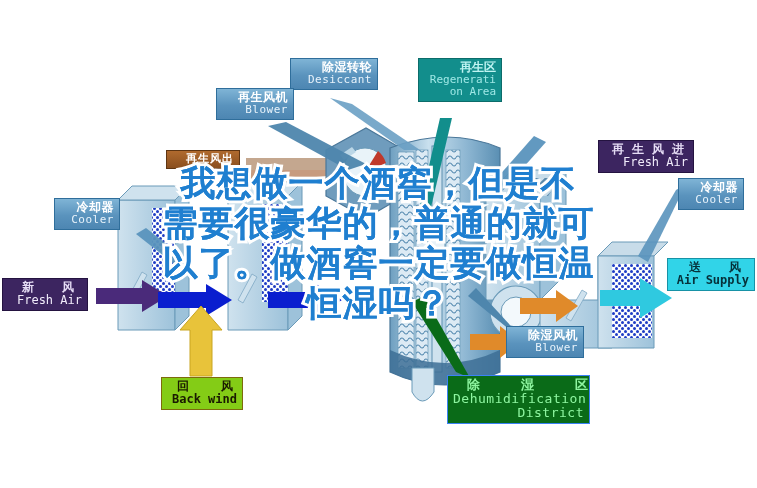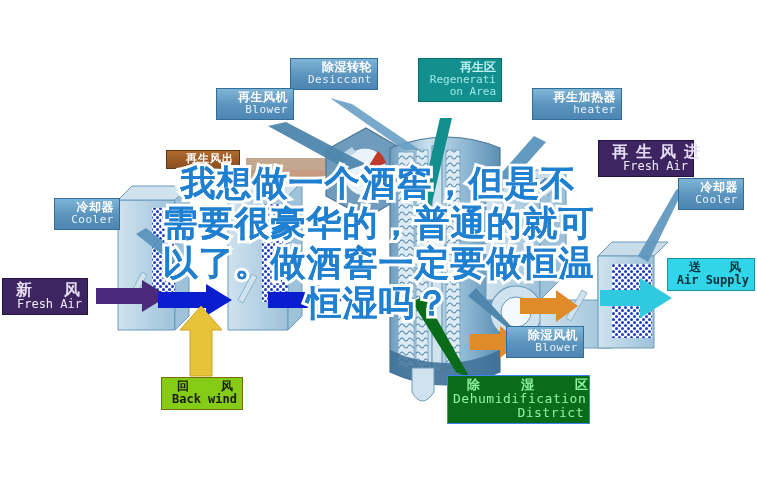--- a/index.html
+++ b/index.html
@@ -18,21 +18,21 @@
   .cb-blue .cn{color:#ffffff;font-size:12px;letter-spacing:.5px;}
   .cb-blue .en{color:#e8f3fb;font-size:11px;letter-spacing:.5px;}
 
   
   .cb-teal{background:#128e8c;border:1px solid #0c6c6a;}
   .cb-teal .cn{color:#bff4f2;font-size:12px;}
   .cb-teal .en{color:#9fe8e6;font-size:11px;}
 
   
   .cb-purple{background:#3c2560;border:1px solid #241340;}
-  .cb-purple .cn{color:#e6ddf5;font-size:16px;letter-spacing:8px;text-indent:8px;}
+  .cb-purple .cn{color:#e6ddf5;font-size:12px;letter-spacing:8px;text-indent:8px;}
   .cb-purple .en{color:#f0ebfa;font-size:12px;}
 
   
   .cb-brown{background:linear-gradient(180deg,#b06a2e 0%,#8a4f1f 100%);border:1px solid #5e3512;}
   .cb-brown .cn{color:#ffffff;font-size:11px;letter-spacing:1px;}
 
   
   .cb-yellow{background:#84cc16;border:1px solid #7d6a0d;}
   .cb-yellow .cn{color:#1a1a00;font-size:12px;letter-spacing:10px;text-indent:10px;}
   .cb-yellow .en{color:#1a1a00;font-size:12px;font-weight:700;}
@@ -228,24 +228,20 @@
     <span class="cn">再生风机</span>
     <span class="en">Blower</span>
   </div>
 
   <div class="callout cb-teal" style="left:418px;top:58px;width:84px;">
     <span class="cn">再生区</span>
     <span class="en">Regenerati</span>
     <span class="en">on Area</span>
   </div>
 
-  <div class="callout cb-blue" style="left:532px;top:88px;width:90px;">
-    <span class="cn">再生加热器</span>
-    <span class="en">heater</span>
-  </div>
 
   <div class="callout cb-purple" style="left:598px;top:140px;width:96px;">
     <span class="cn">再生风进</span>
     <span class="en">Fresh Air</span>
   </div>
 
   <div class="callout cb-brown" style="left:166px;top:150px;width:74px;">
     <span class="cn">再生风出</span>
   </div>
 

